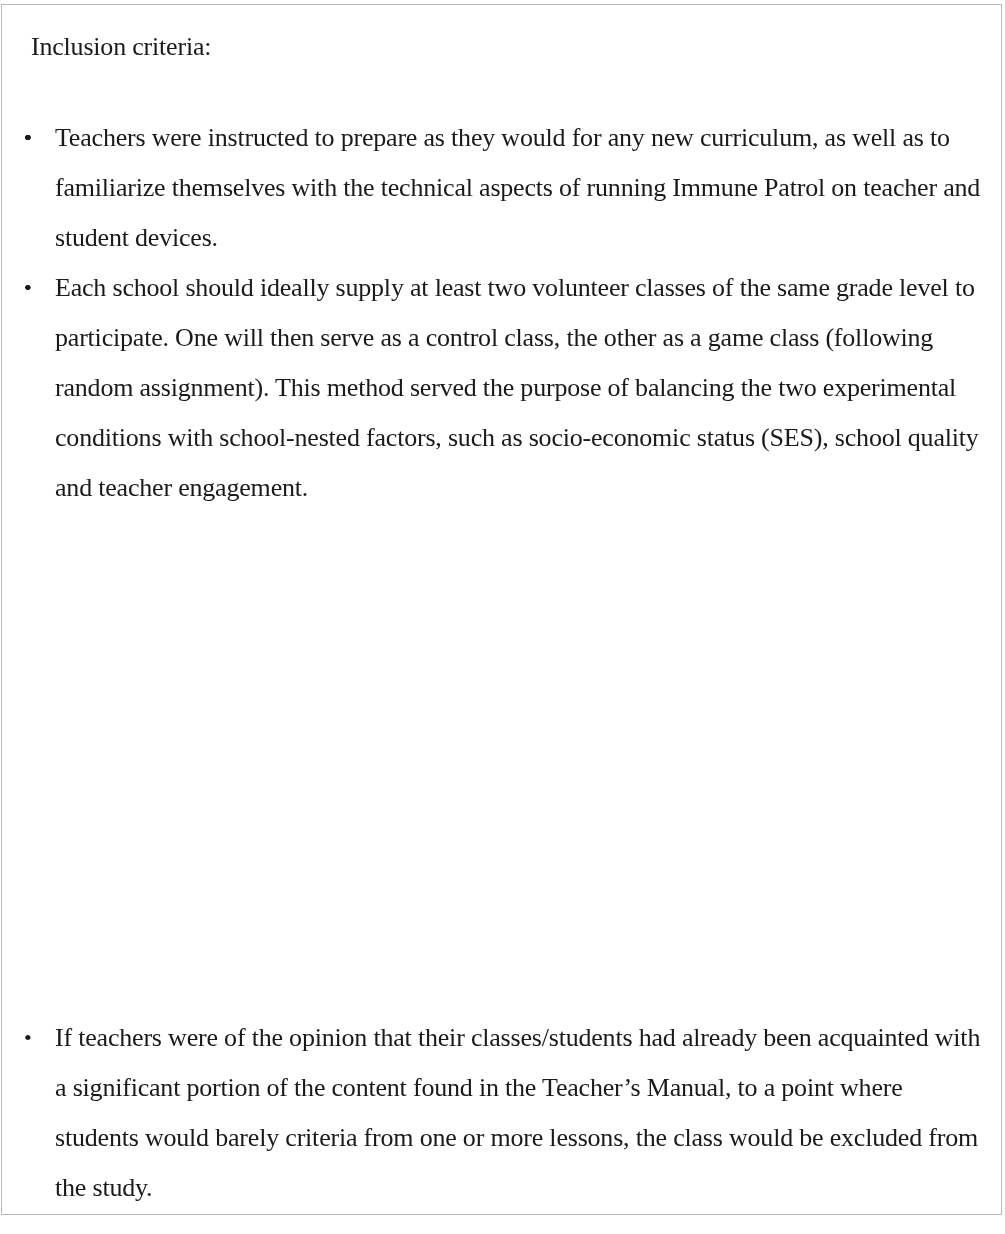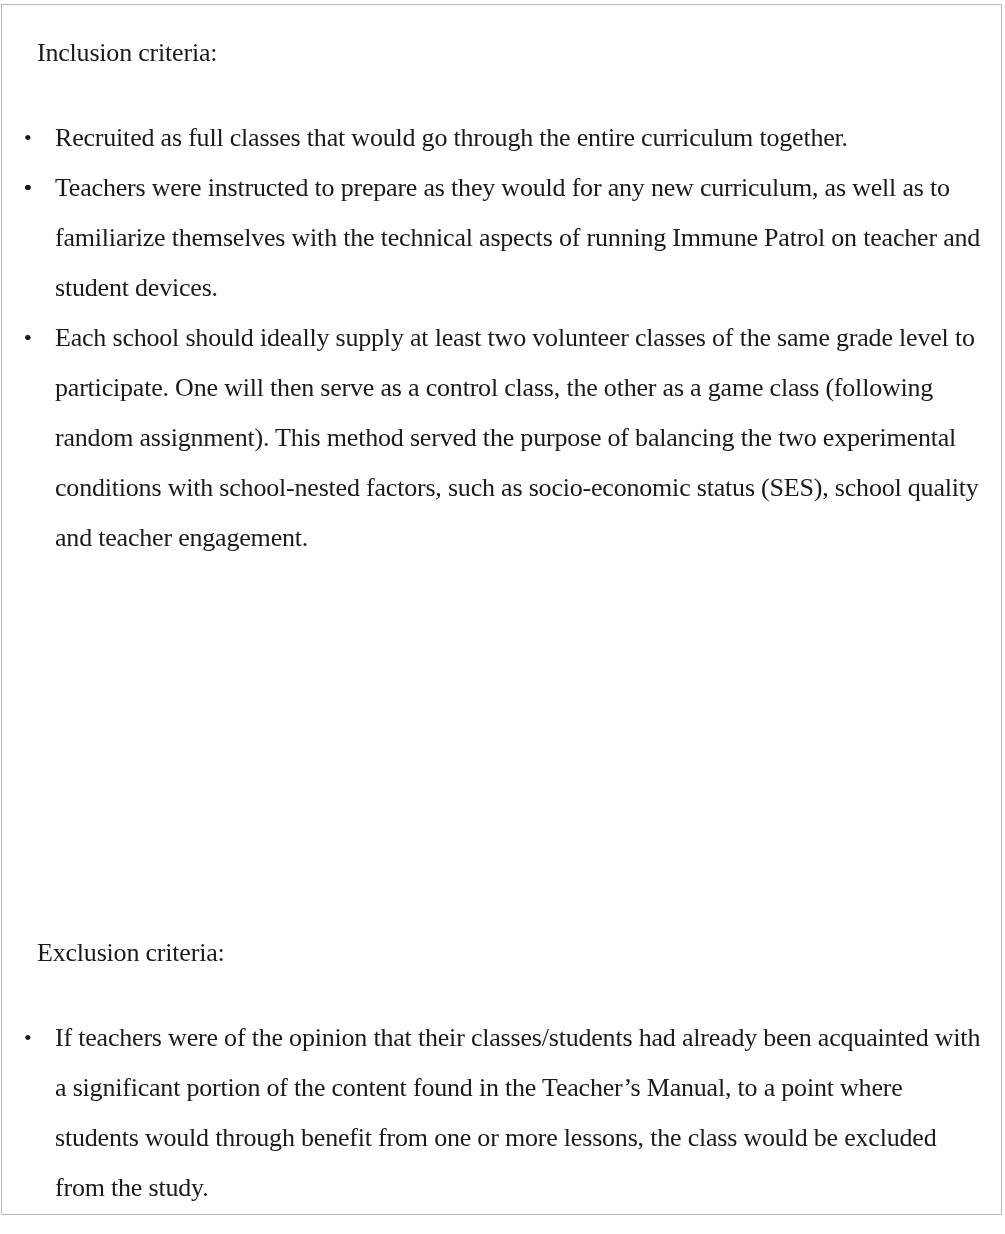--- a/index.html
+++ b/index.html
@@ -20,21 +20,21 @@
       box-sizing: border-box;
       background: #ffffff;
       font-family: "Liberation Serif", "DejaVu Serif", serif;
       color: #1a1a1a;
       font-size: 26px;
       letter-spacing: -0.2px;
     }
     .heading {
       position: absolute;
       left: 20px;
-      margin: 15px;
+      margin: 9px;
       line-height: 50px;
       font-weight: normal;
       font-size: 26px;
     }
     .list {
       position: absolute;
       left: 0;
       margin: 0;
       padding: 0;
       list-style: none;
@@ -57,21 +57,20 @@
 </head>
 <body>
 
 <div class="box">
 
   <h3 class="heading" style="top:8px;">Inclusion criteria:</h3>
 
   <ul class="list" style="top:108px;">
     <li class="item">
       <span class="bullet">•</span>
-      <span>Recruited as full classes that would go through the entire curriculum together.</span>
     </li>
     <li class="item">
       <span class="bullet">•</span>
     </li>
     <li class="item">
       <span class="bullet">•</span>
     </li>
     <li class="item">
       <span class="bullet">•</span>
     </li>
@@ -81,22 +80,21 @@
     </li>
     <li class="item">
       <span class="bullet">•</span>
     </li>
     <li class="item">
       <span class="bullet">•</span>
       <span>Each school should ideally supply at least two volunteer classes of the same grade level to participate. One will then serve as a control class, the other as a game class (following random assignment). This method served the purpose of balancing the two experimental conditions with school-nested factors, such as socio-economic status (SES), school quality and teacher engagement.</span>
     </li>
   </ul>
 
-  <h3 class="heading" style="top:908px;">Exclusion criteria:</h3>
 
   <ul class="list" style="top:1008px;">
     <li class="item">
       <span class="bullet">•</span>
-      <span>If teachers were of the opinion that their classes/students had already been acquainted with a significant portion of the content found in the Teacher’s Manual, to a point where students would through benefit from one or more lessons, the class would be excluded from the study.</span>
+      <span>If teachers were of the opinion that their classes/students had already been acquainted with a significant portion of the content found in the Teacher’s Manual, to a point where students would barely criteria from one or more lessons, the class would be excluded from the study.</span>
     </li>
   </ul>
 
 </div>
 
 </body></html>

